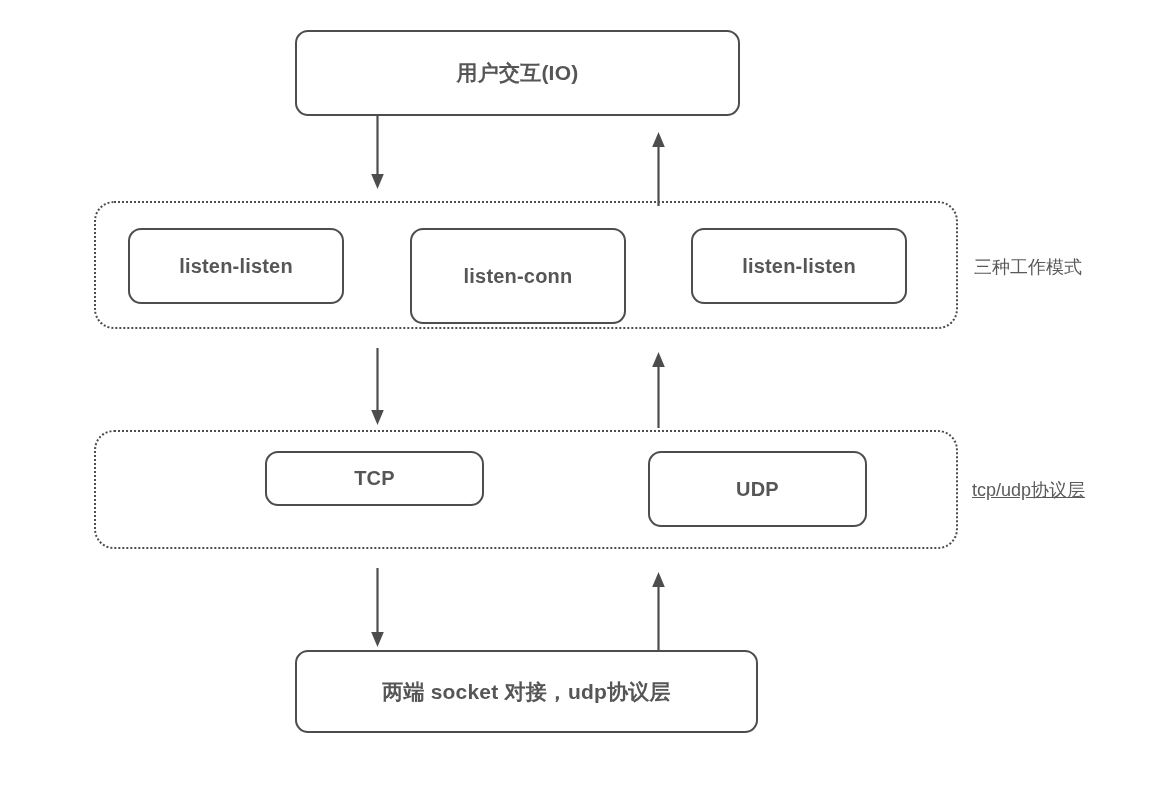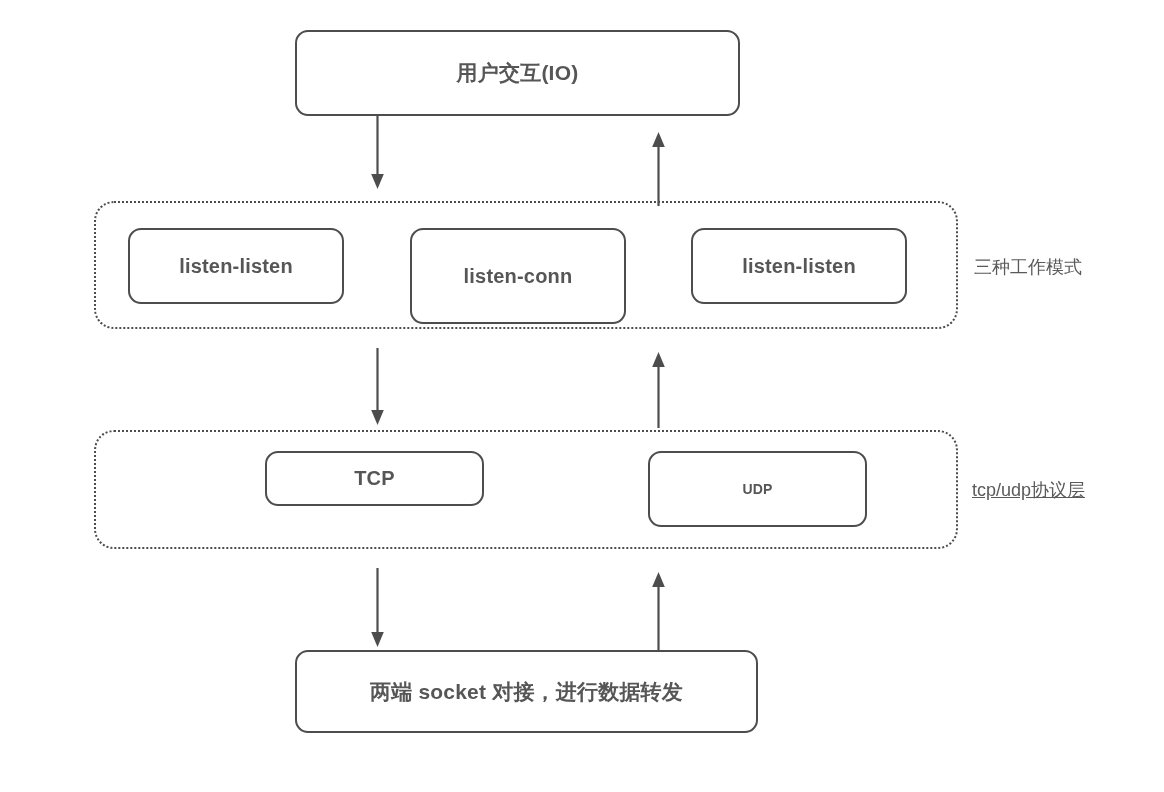--- a/index.html
+++ b/index.html
@@ -32,21 +32,21 @@
     font-weight: bold;
     letter-spacing: 0.2px;
     white-space: nowrap;
   }
 
   .node-top      { left: 295px;  top: 30px;  width: 445px; height: 86px;  font-size: 21px; }
   .node-mode-1   { left: 128px;  top: 228px; width: 216px; height: 76px;  font-size: 20px; }
   .node-mode-2   { left: 410px;  top: 228px; width: 216px; height: 96px;  font-size: 20px; }
   .node-mode-3   { left: 691px;  top: 228px; width: 216px; height: 76px;  font-size: 20px; }
   .node-tcp      { left: 218px;  top: 451px; width: 219px; height: 55px;  font-size: 20px; margin-left: 47px; }
-  .node-udp      { left: 648px;  top: 451px; width: 219px; height: 76px;  font-size: 14px; }
+  .node-udp      { left: 648px;  top: 451px; width: 219px; height: 76px;  font-size: 20px; }
   .node-bottom   { left: 295px;  top: 650px; width: 463px; height: 83px;  font-size: 21px; }
 
   
   .group {
     position: absolute;
     box-sizing: border-box;
     border: 2.5px dotted #4d4d4d;
     border-radius: 20px;
     background: transparent;
   }
@@ -132,16 +132,16 @@
     <line x1="11.5" y1="0" x2="11.5" y2="68"></line>
     <path d="M11.5 79 L5.2 64 L17.8 64 Z"></path>
   </svg>
 
   <svg class="arrow" style="left:647px; top:568px;" width="24" height="82" viewBox="0 0 24 82">
     <line x1="11.5" y1="82" x2="11.5" y2="16"></line>
     <path d="M11.5 4 L5.2 19 L17.8 19 Z"></path>
   </svg>
 
   <div class="node node-bottom">
-    <span>两端 socket 对接，进行数据转发</span>
+    <span>两端 socket 对接，udp协议层</span>
   </div>
 
 </div>
 
 </body></html>

